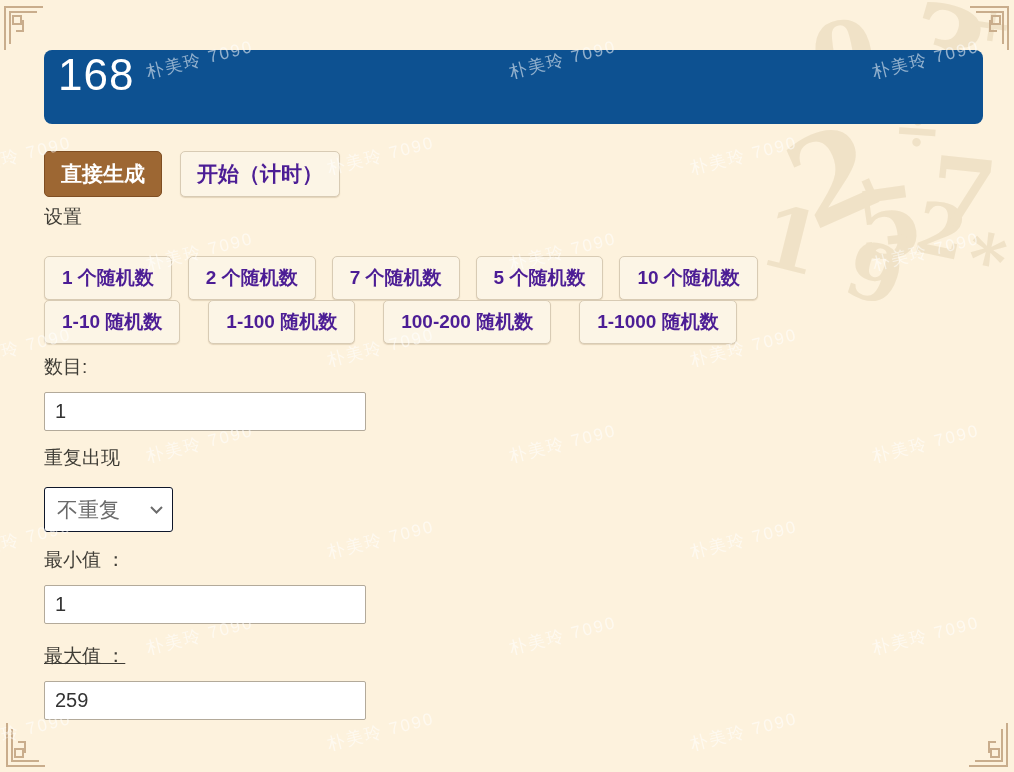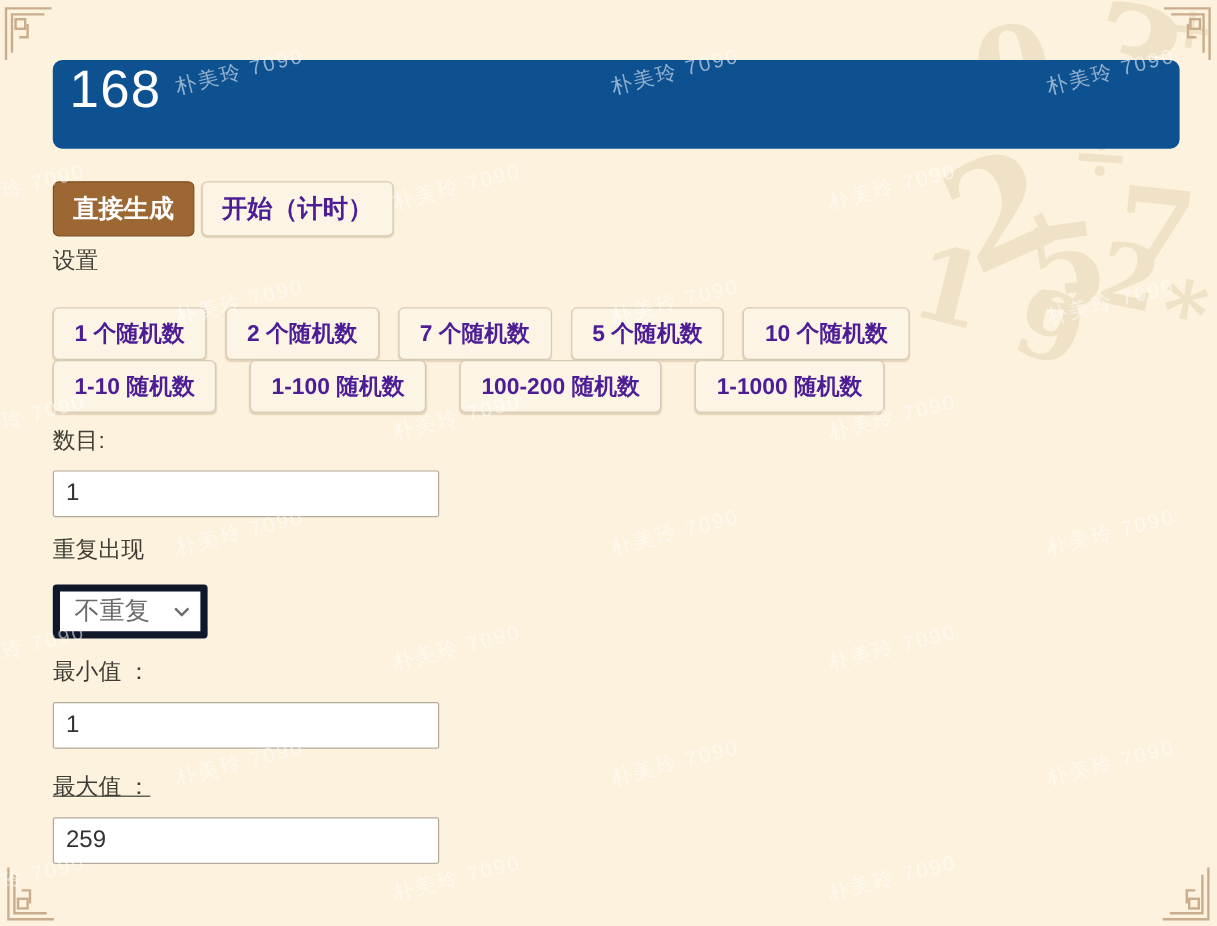--- a/index.html
+++ b/index.html
@@ -61,21 +61,21 @@
     border-radius: 8px;
     display: flex;
     align-items: flex-start;
     padding-left: 14px;
     box-sizing: border-box;
     color: #ffffff;
     font-size: 44px;
     letter-spacing: 1px;
   }
 
-  .actions { margin-top: 27px; display: flex; gap: 6px; }
+  .actions { margin-top: 27px; display: flex; gap: 18px; }
 
   button {
     font-family: "Liberation Sans", "DejaVu Sans", sans-serif;
     height: 46px;
     font-size: 21px;
     font-weight: bold;
     border-radius: 5px;
     padding: 0 16px;
     cursor: pointer;
     box-sizing: border-box;
@@ -127,21 +127,21 @@
     padding: 0 0 0 10px;
     outline: none;
   }
 
   .select-wrap {
     margin-top: 16px;
     position: relative;
     width: 129px;
     height: 45px;
     box-sizing: border-box;
-    border: 6px solid #0f172a;
+    border: 1px solid #0f172a;
     border-radius: 3px;
     background: #ffffff;
   }
   .select-wrap select {
     appearance: none;
     -webkit-appearance: none;
     width: 100%; height: 100%;
     border: none;
     background: transparent;
     font-family: "Liberation Sans", "DejaVu Sans", sans-serif;

